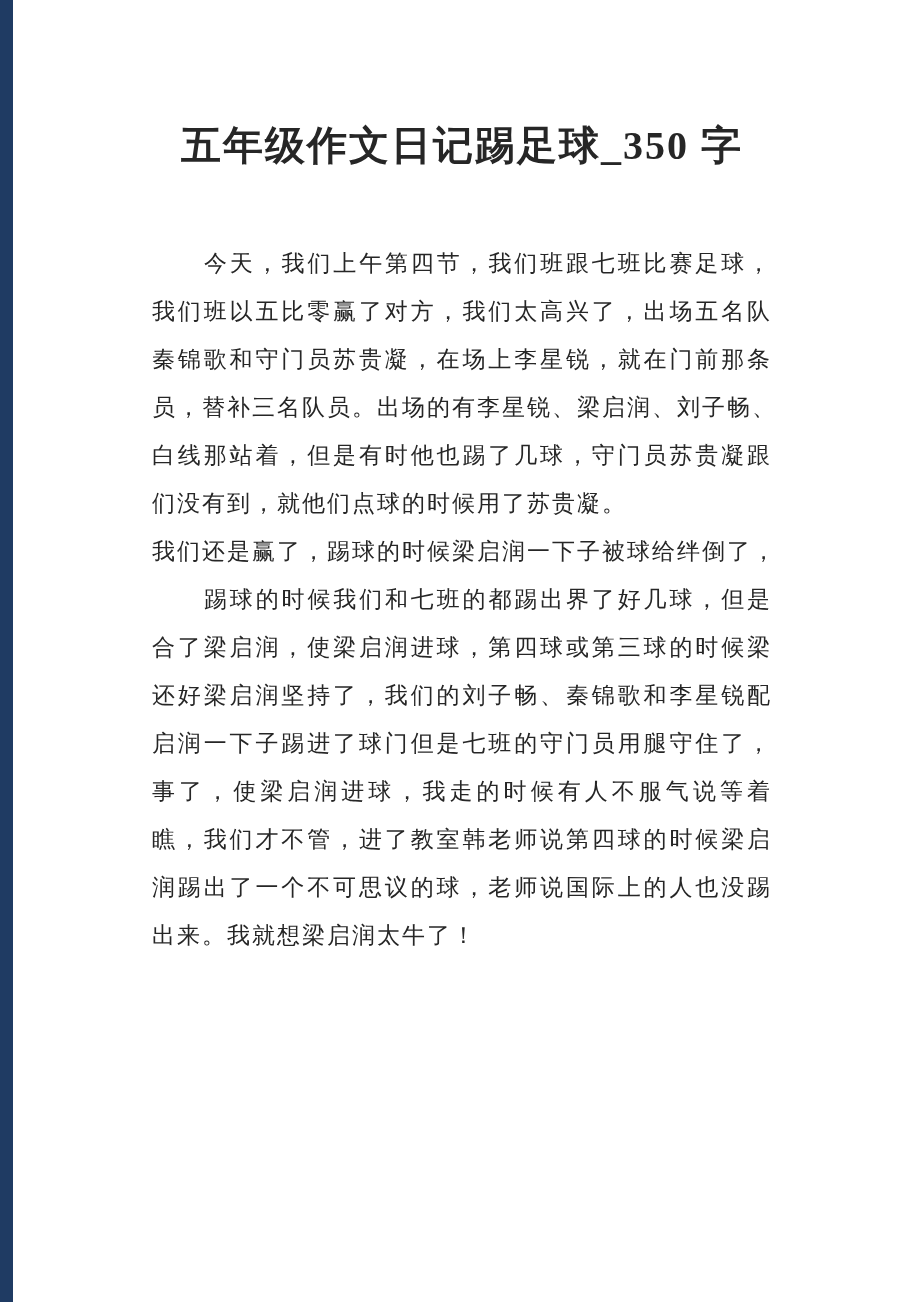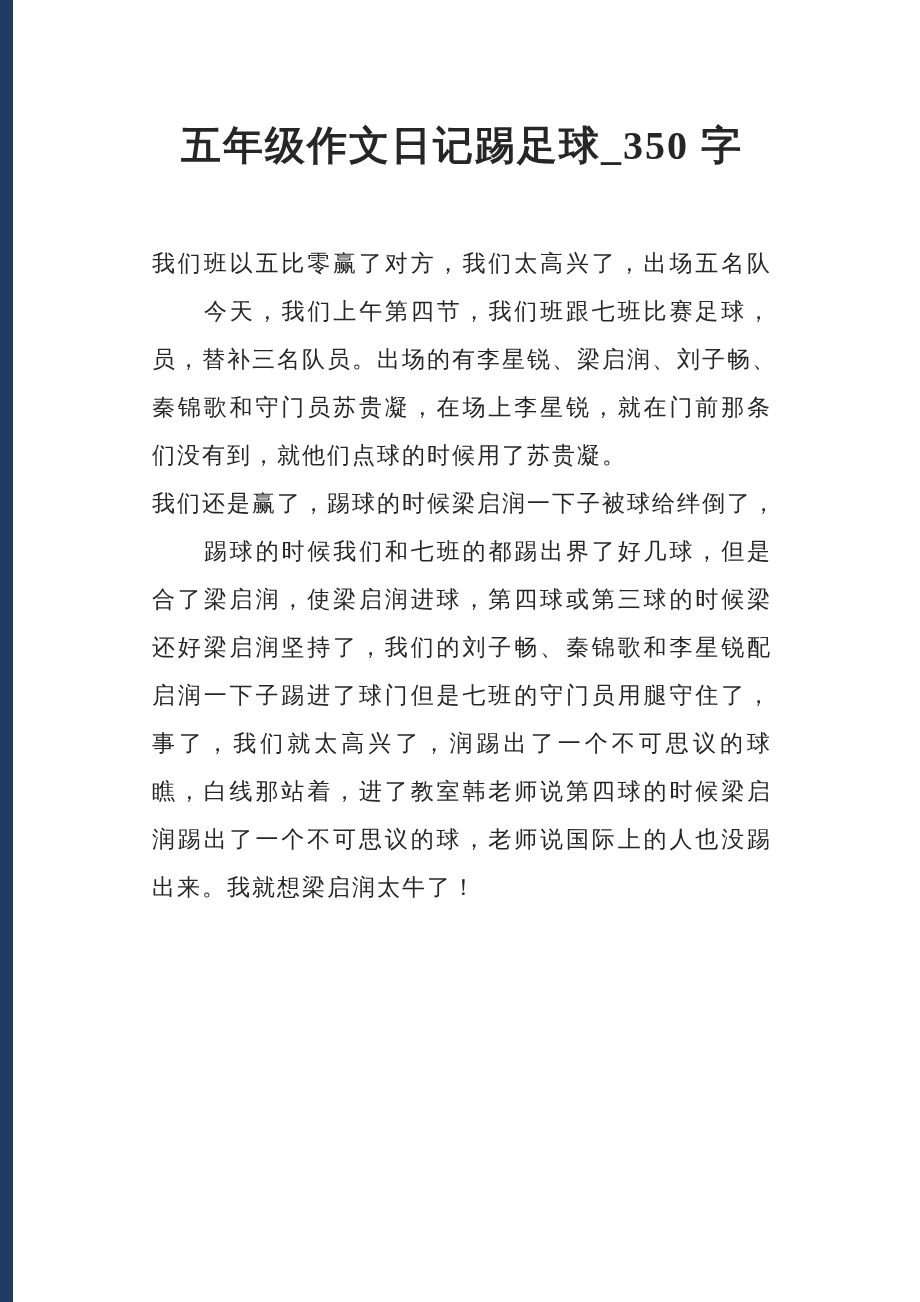--- a/index.html
+++ b/index.html
@@ -64,32 +64,33 @@
 </style>
 </head>
 <body>
 
 <div class="page" style="--page-bg: #ffffff; --edge-bar-color: #1f3b63; --text-color: #262626;">
   <div class="edge-bar"></div>
   <div class="content">
     <h1 class="doc-title">五年级作文日记踢足球_350 字</h1>
     <div class="doc-body">
       <div>
+        <div class="line indent">今天，我们上午第四节，我们班跟七班比赛足球，</div>
         <div class="line">我们班以五比零赢了对方，我们太高兴了，出场五名队</div>
-        <div class="line indent">今天，我们上午第四节，我们班跟七班比赛足球，</div>
+        <div class="line">秦锦歌和守门员苏贵凝，在场上李星锐，就在门前那条</div>
         <div class="line">员，替补三名队员。出场的有李星锐、梁启润、刘子畅、</div>
-        <div class="line">秦锦歌和守门员苏贵凝，在场上李星锐，就在门前那条</div>
+        <div class="line">白线那站着，但是有时他也踢了几球，守门员苏贵凝跟</div>
         <div class="line last">们没有到，就他们点球的时候用了苏贵凝。</div>
       </div>
       <div>
         <div class="line">我们还是赢了，踢球的时候梁启润一下子被球给绊倒了，</div>
         <div class="line indent">踢球的时候我们和七班的都踢出界了好几球，但是</div>
         <div class="line">合了梁启润，使梁启润进球，第四球或第三球的时候梁</div>
         <div class="line">还好梁启润坚持了，我们的刘子畅、秦锦歌和李星锐配</div>
         <div class="line">启润一下子踢进了球门但是七班的守门员用腿守住了，</div>
-        <div class="line">事了，我们就太高兴了，润踢出了一个不可思议的球</div>
-        <div class="line">瞧，白线那站着，进了教室韩老师说第四球的时候梁启</div>
+        <div class="line">事了，使梁启润进球，我走的时候有人不服气说等着</div>
+        <div class="line">瞧，我们才不管，进了教室韩老师说第四球的时候梁启</div>
         <div class="line">润踢出了一个不可思议的球，老师说国际上的人也没踢</div>
         <div class="line last">出来。我就想梁启润太牛了！</div>
       </div>
     </div>
   </div>
 </div>
 
 </body></html>

